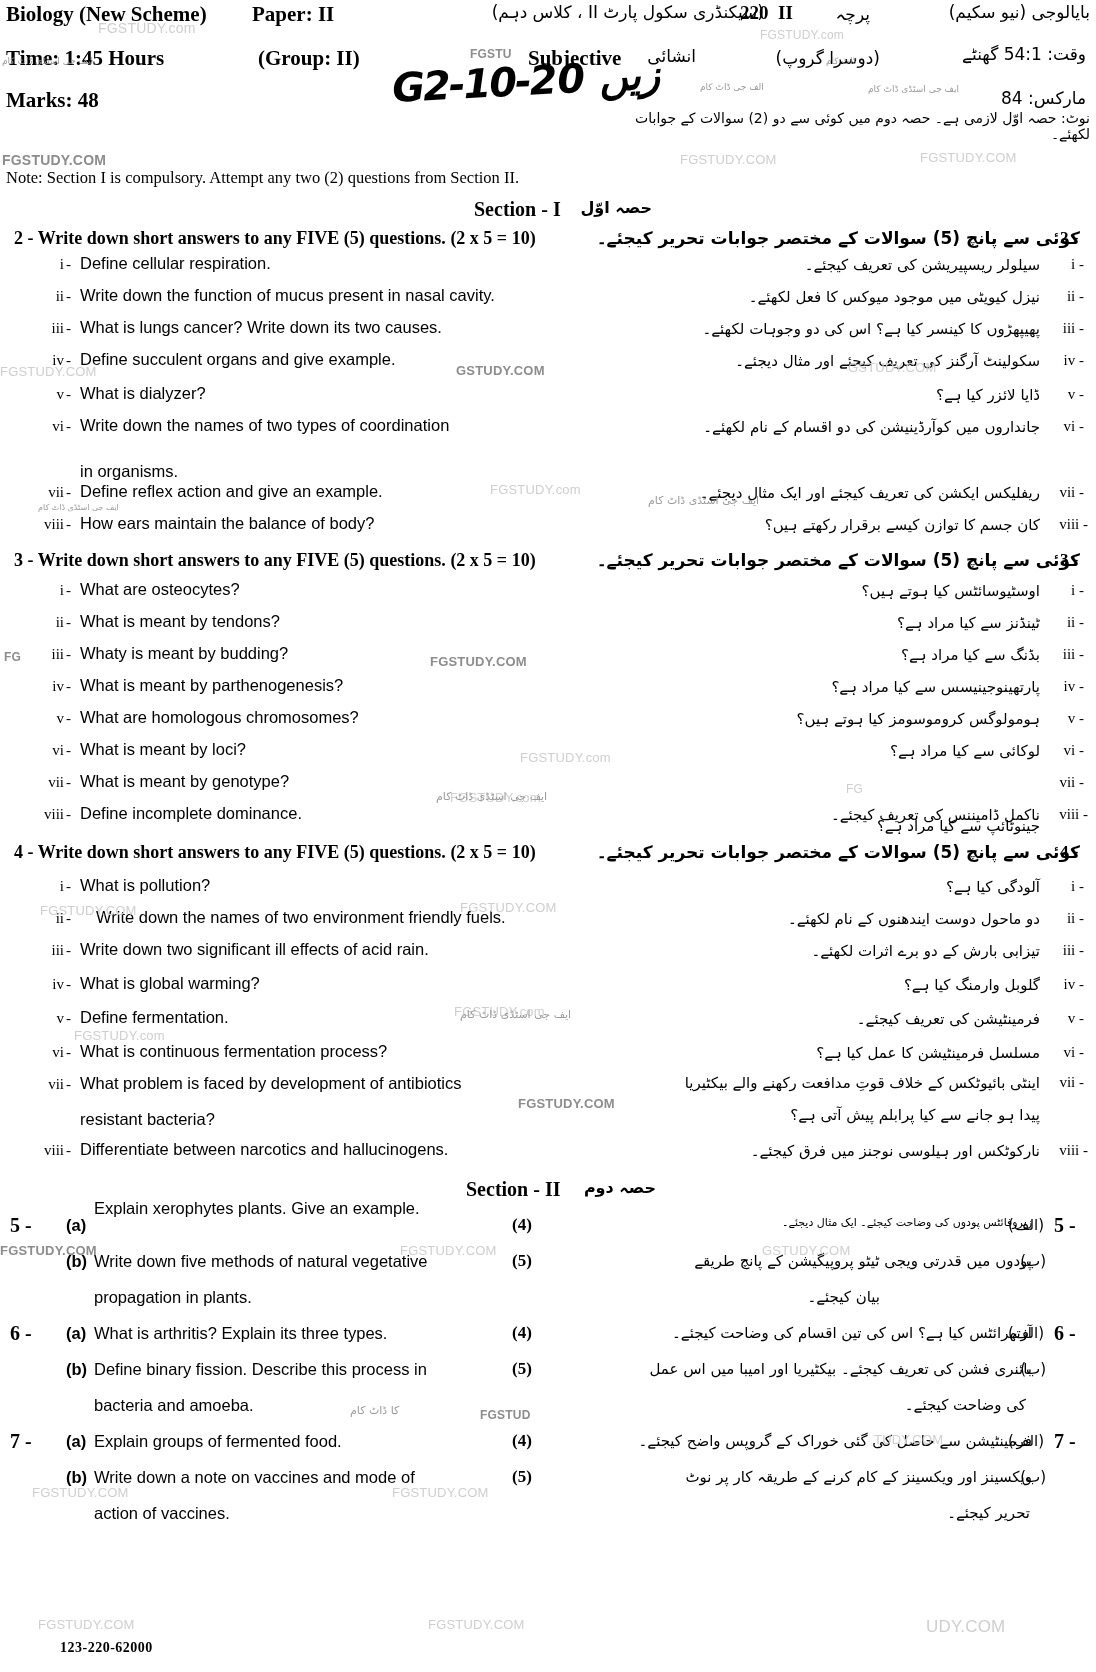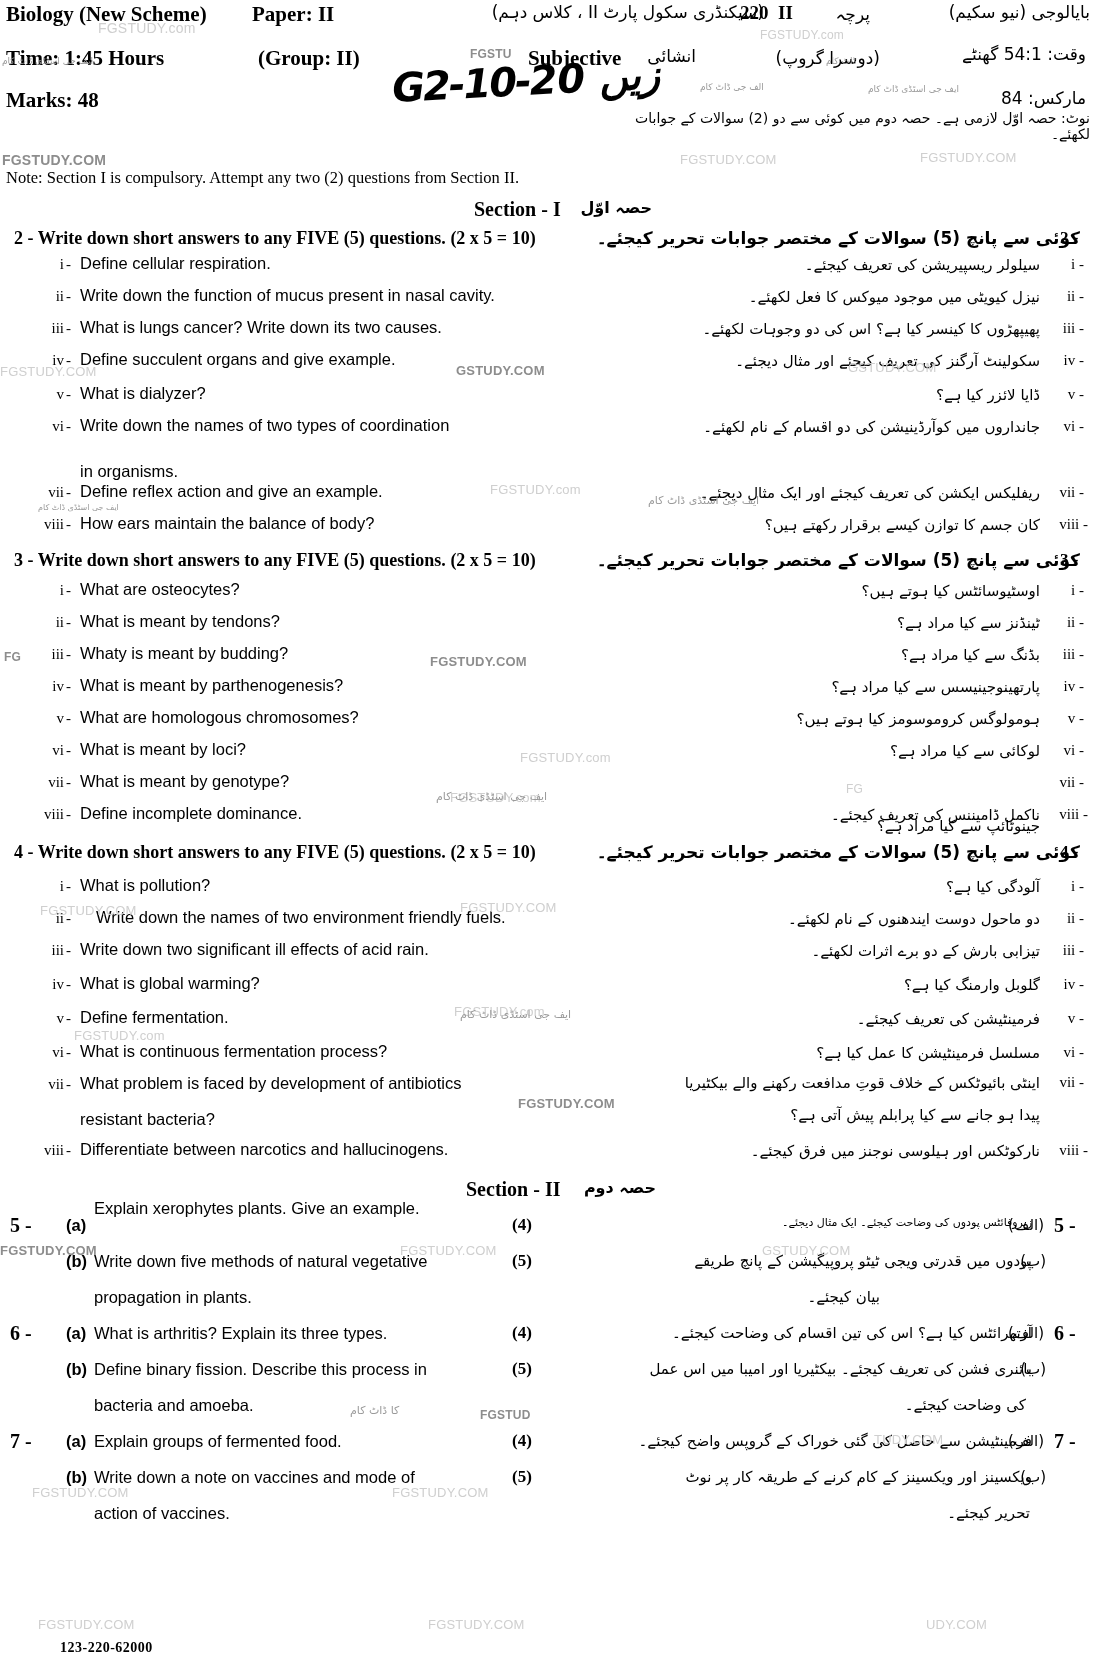--- a/index.html
+++ b/index.html
@@ -421,21 +421,21 @@
     <div class="wm dark" style="left: 518px; top: 1096px; font-size: 13px;">FGSTUDY.COM</div>
     <div class="wm dark" style="left: 0px; top: 1243px; font-size: 13px;">FGSTUDY.COM</div>
     <div class="wm light" style="left: 400px; top: 1243px; font-size: 13px;">FGSTUDY.COM</div>
     <div class="wm light" style="left: 762px; top: 1243px; font-size: 13px;">GSTUDY.COM</div>
     <div class="wm dark" style="left: 480px; top: 1408px; font-size: 12px;">FGSTUD</div>
     <div class="wm light" style="left: 32px; top: 1485px; font-size: 13px;">FGSTUDY.COM</div>
     <div class="wm light" style="left: 392px; top: 1485px; font-size: 13px;">FGSTUDY.COM</div>
     <div class="wm light" style="left: 874px; top: 1432px; font-size: 13px;">TUDY.COM</div>
     <div class="wm light" style="left: 38px; top: 1617px; font-size: 13px;">FGSTUDY.COM</div>
     <div class="wm light" style="left: 428px; top: 1617px; font-size: 13px;">FGSTUDY.COM</div>
-    <div class="wm light" style="left: 926px; top: 1617px; font-size: 13px;">UDY.COM</div>
+    <div class="wm light" style="left: 926px; top: 1617px; font-size: 17px;">UDY.COM</div>
     <div class="wm-ur" style="left: 2px; top: 56px; font-size: 9px;">ایف جی اسٹڈی ڈاٹ کام</div>
     <div class="wm-ur" style="left: 826px; top: 56px; font-size: 9px;">ڈاٹ کام</div>
     <div class="wm-ur" style="left: 700px; top: 82px; font-size: 9px;">الف جی    ڈاٹ کام</div>
     <div class="wm-ur" style="left: 868px; top: 84px; font-size: 9px;">ایف جی اسٹڈی ڈاٹ کام</div>
     <div class="wm-ur" style="left: 648px; top: 494px; font-size: 11px;">ایف جی اسٹڈی ڈاٹ کام</div>
     <div class="wm-ur" style="left: 38px; top: 503px; font-size: 8px;">ایف جی اسٹڈی ڈاٹ کام</div>
     <div class="wm-ur" style="left: 436px; top: 790px; font-size: 11px;">ایف جی اسٹڈی ڈاٹ کام</div>
     <div class="wm-ur" style="left: 460px; top: 1008px; font-size: 11px;">ایف جی اسٹڈی ڈاٹ کام</div>
     <div class="wm-ur" style="left: 350px; top: 1404px; font-size: 11px;">کا ڈاٹ کام</div>
   </div>

